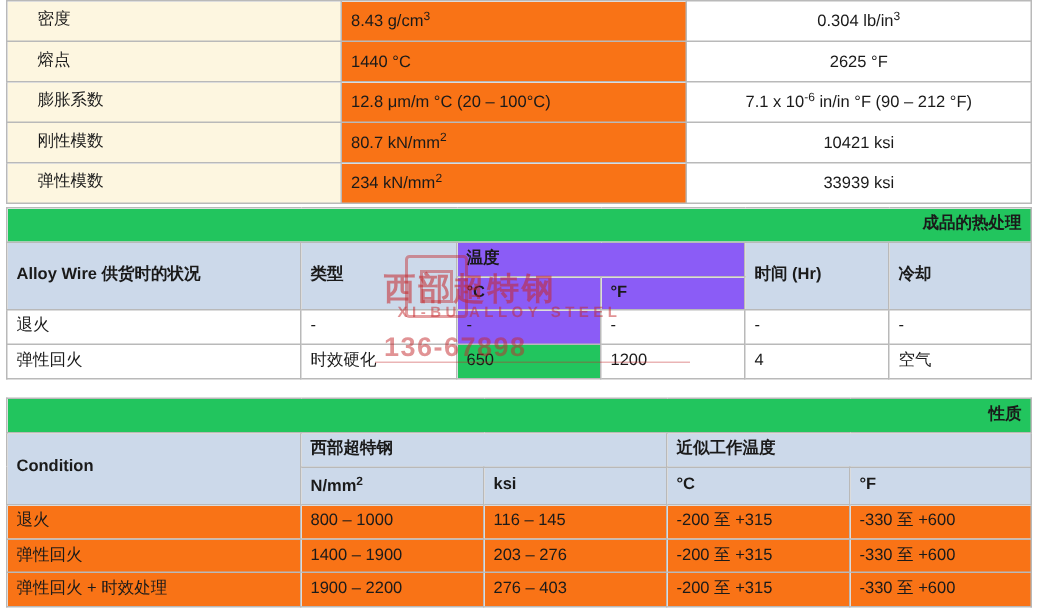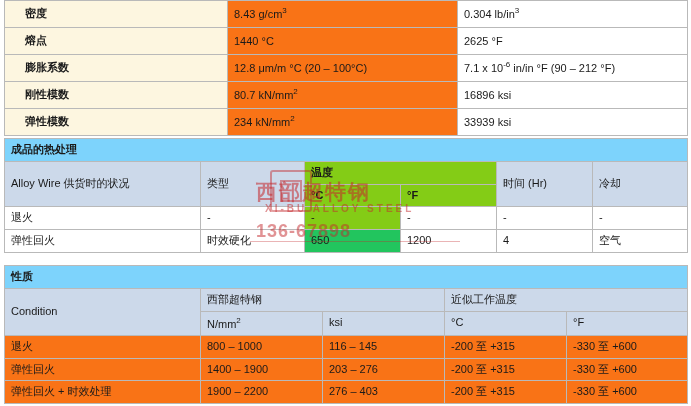--- a/index.html
+++ b/index.html
@@ -33,26 +33,26 @@
     padding: 4px 6px;
     vertical-align: middle;
     font-weight: normal;
     text-align: left;
     font-size: 11px;
     line-height: 1.25;
     overflow: hidden;
     white-space: nowrap;
   }
   .cream { background: #f97316; }
-  .cream-b { background: #fdf6e0; font-weight: bold; padding-left: 20px; }
-  .blue-head { background: #ccd9ea; font-weight: normal; }
-  .blue-head-c { background: #7dd3fc; font-weight: bold; text-align: left; }
-  .white { background: #ffffff; }
+  .cream-b { background: #fdf6e0; font-weight: normal; padding-left: 20px; }
+  .blue-head { background: #ccd9ea; font-weight: bold; }
+  .blue-head-c { background: #22c55e; font-weight: bold; text-align: right; }
+  .white { background: #ffffff; text-align: center; }
   .peach { background: #22c55e; }
-  .lightcream { background: #84cc16; }
+  .lightcream { background: #8b5cf6; }
   .plain { background: #ffffff; }
 
   
   #t1 { position: absolute; top: 0px; left: 4px; }
   #t1 td { height: 18px; }
   
   #t2 { position: absolute; top: 138px; left: 4px; }
   
   #t3 { position: absolute; top: 265px; left: 4px; }
 
@@ -145,21 +145,21 @@
         <td class="white"><span>2625 °F</span><span class="sup"></span></td>
       </tr>
       <tr>
         <td class="cream-b">膨胀系数</td>
         <td class="cream"><span>12.8 μm/m °C (20 – 100°C)</span><span class="sup"></span></td>
         <td class="white"><span>7.1 x 10</span><span class="sup">-6</span><span> in/in °F (90 – 212 °F)</span></td>
       </tr>
       <tr>
         <td class="cream-b">刚性模数</td>
         <td class="cream"><span>80.7 kN/mm</span><span class="sup">2</span></td>
-        <td class="white"><span>16896 ksi</span><span class="sup"></span></td>
+        <td class="white"><span>10421 ksi</span><span class="sup"></span></td>
       </tr>
       <tr>
         <td class="cream-b">弹性模数</td>
         <td class="cream"><span>234 kN/mm</span><span class="sup">2</span></td>
         <td class="white"><span>33939 ksi</span><span class="sup"></span></td>
       </tr>
     </tbody>
   </table>
 
   <table id="t2">

